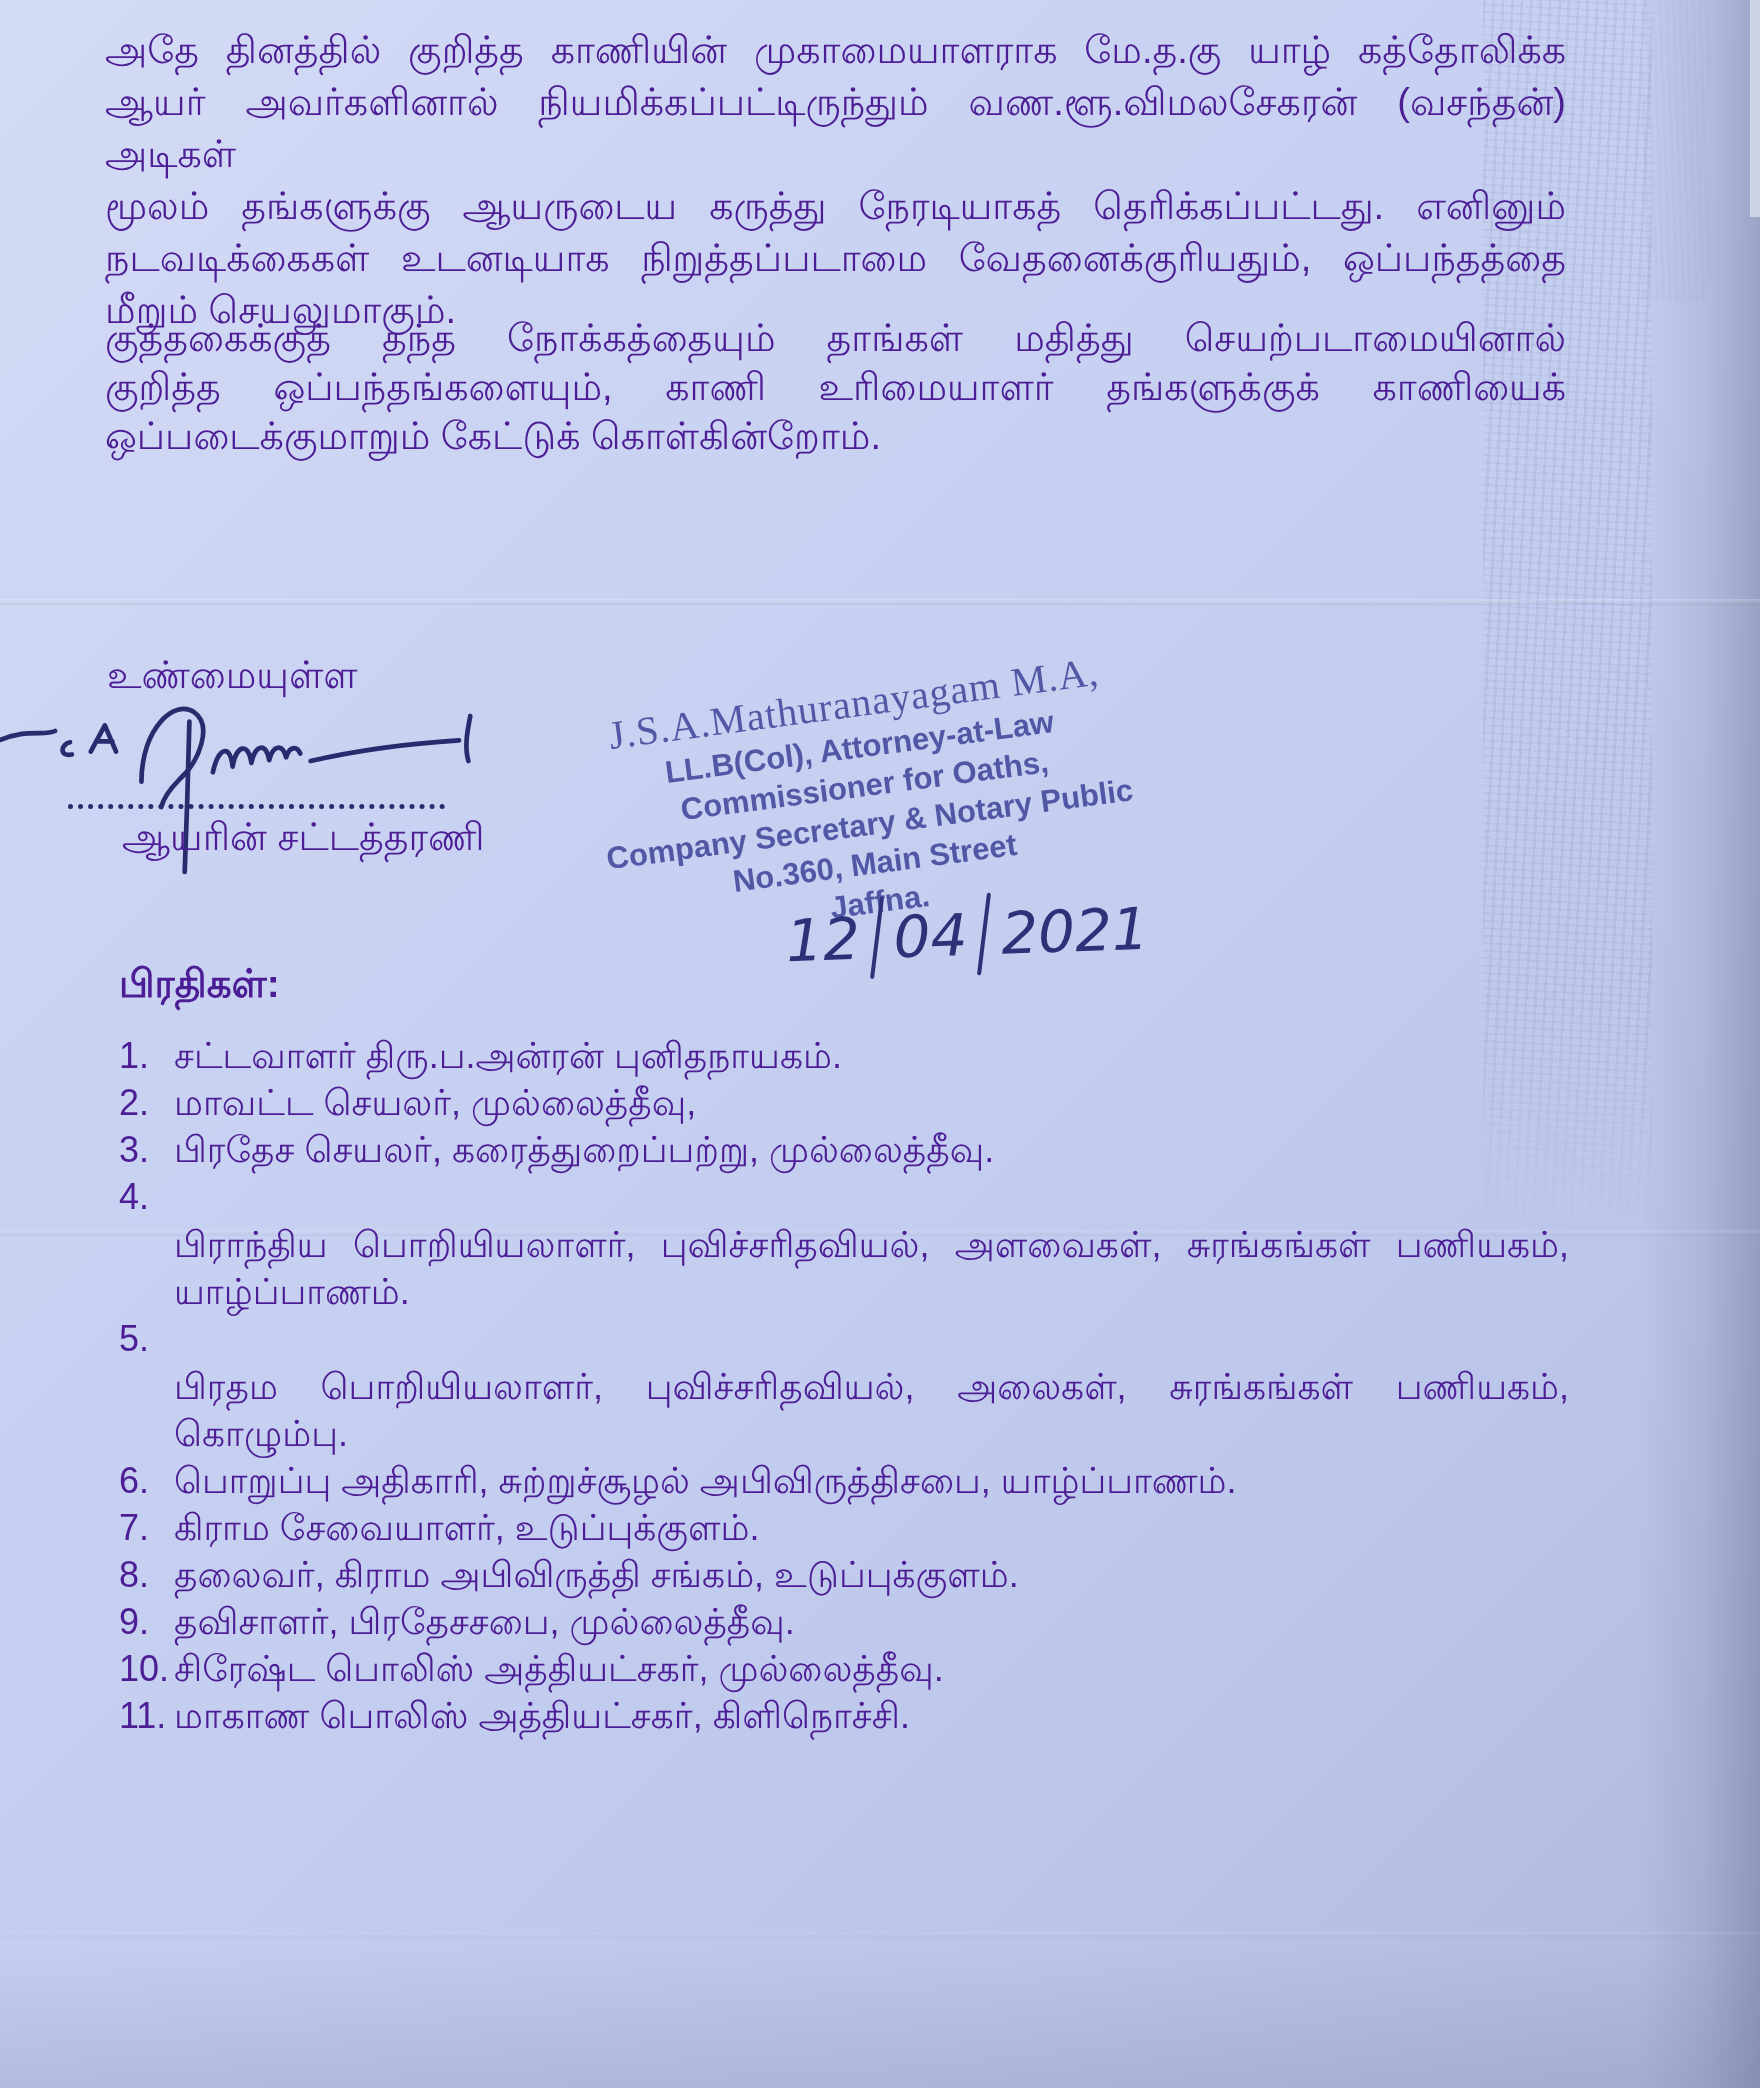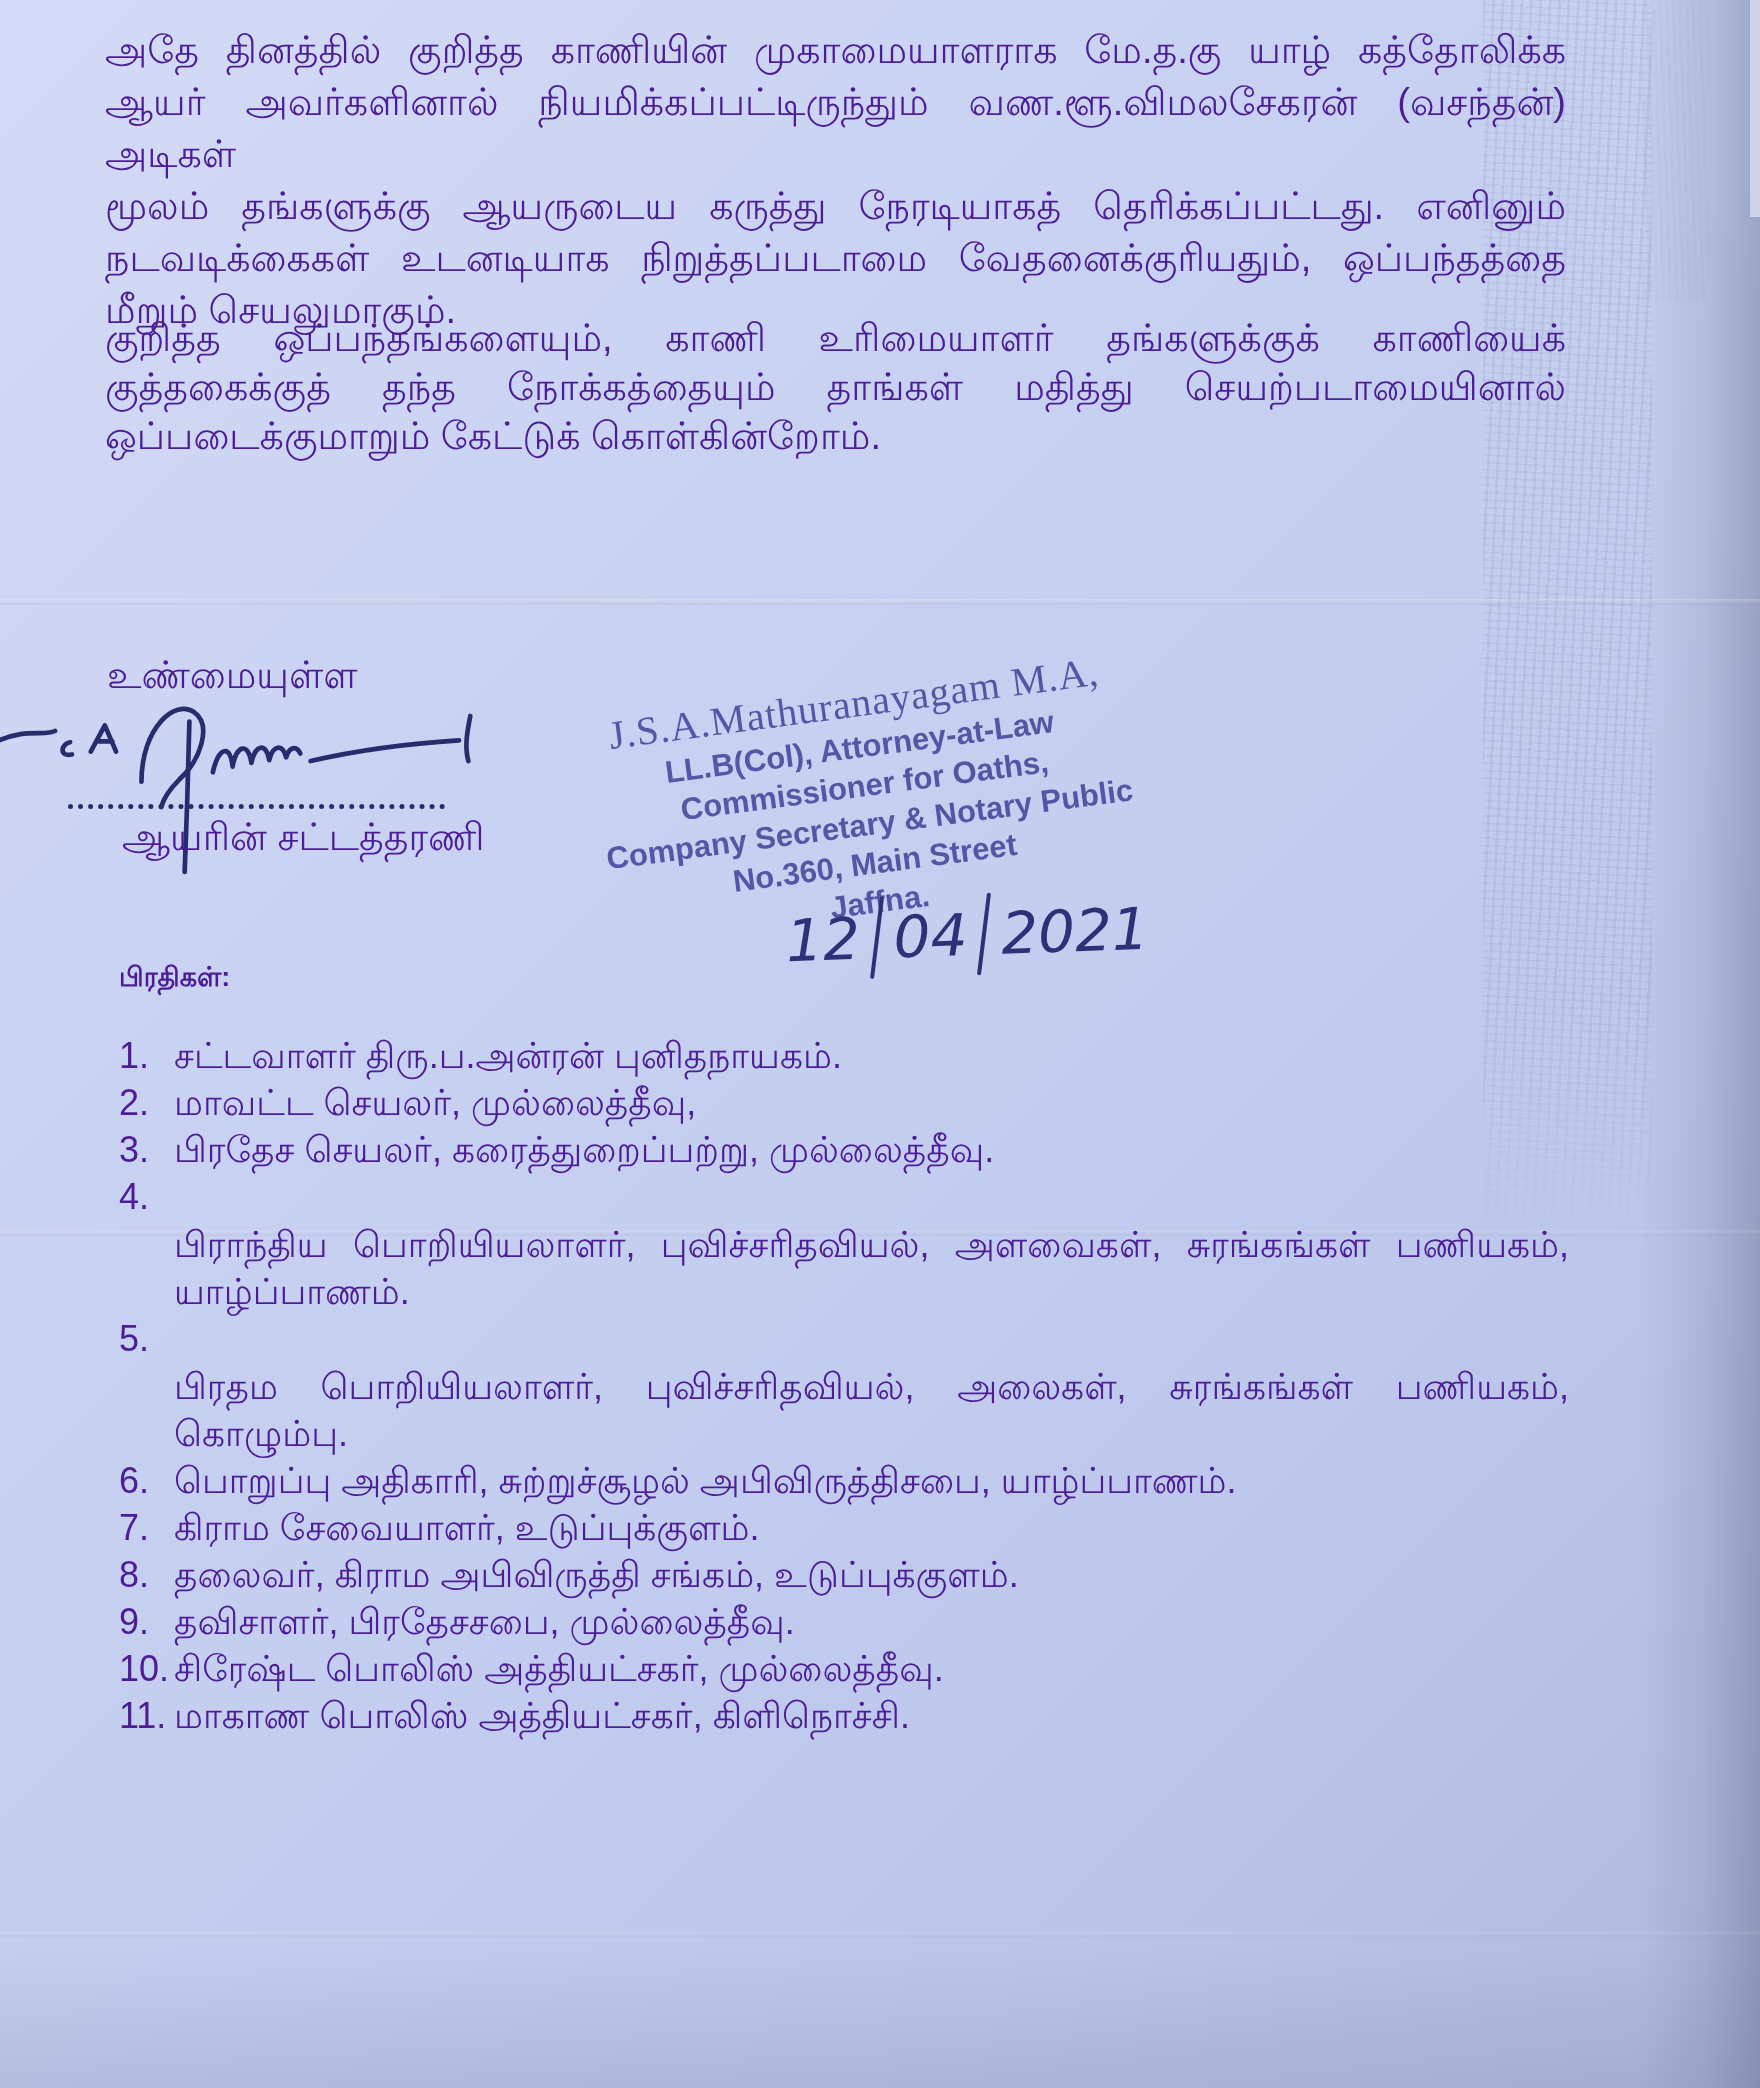--- a/index.html
+++ b/index.html
@@ -41,21 +41,21 @@
   .sig-title{top:812px;left:122px;font-size:38px;line-height:50px;}
   
   .stamp{top:678px;left:523px;width:687px;text-align:center;transform:rotate(-7.5deg);color:rgba(72,77,158,0.92);}
   .stamp-name{font-family:"Liberation Serif",serif;font-size:40px;letter-spacing:0.9px;line-height:49px;}
   .stamp-sub{font-size:31px;line-height:39px;font-weight:600;}
   
   .date{top:893px;left:786px;display:flex;align-items:center;gap:15px;transform:rotate(-2deg);
     color:#2c3178;font-size:58px;font-style:italic;font-family:"DejaVu Sans",sans-serif;}
   .date .slash{width:3.8px;height:83px;background:#2c3178;transform:rotate(9deg);border-radius:2.8px;}
   
-  .copies-h{top:962px;left:119px;font-size:27px;font-weight:bold;}
+  .copies-h{top:962px;left:119px;font-size:39px;font-weight:bold;}
   .copies{top:1032px;left:119px;width:1450px;font-size:36px;line-height:47px;}
   .row{display:flex;}
   .num{width:55px;flex:0 0 55px;}
   .itxt{flex:1;}
   .jline{text-align:justify;text-align-last:justify;margin-top:48px;}
 </style>
 </head>
 <body>
 
 <div class="shade-right"></div>
@@ -69,22 +69,22 @@
 
 <div class="block para1 ink">
   <div class="pline">அதே தினத்தில் குறித்த காணியின் முகாமையாளராக மே.த.கு யாழ் கத்தோலிக்க</div>
   <div class="pline">ஆயர் அவர்களினால் நியமிக்கப்பட்டிருந்தும் வண.ளூ.விமலசேகரன் (வசந்தன்) அடிகள்</div>
   <div class="pline">மூலம் தங்களுக்கு ஆயருடைய கருத்து நேரடியாகத் தெரிக்கப்பட்டது. எனினும்</div>
   <div class="pline">நடவடிக்கைகள் உடனடியாக நிறுத்தப்படாமை வேதனைக்குரியதும், ஒப்பந்தத்தை</div>
   <div class="pline last">மீறும் செயலுமாகும்.</div>
 </div>
 
 <div class="block para2 ink">
+  <div class="pline">குத்தகைக்குத் தந்த நோக்கத்தையும் தாங்கள் மதித்து செயற்படாமையினால்</div>
   <div class="pline">குறித்த ஒப்பந்தங்களையும், காணி உரிமையாளர் தங்களுக்குக் காணியைக்</div>
-  <div class="pline">குத்தகைக்குத் தந்த நோக்கத்தையும் தாங்கள் மதித்து செயற்படாமையினால்</div>
   <div class="pline last">ஒப்படைக்குமாறும் கேட்டுக் கொள்கின்றோம்.</div>
 </div>
 
 <div class="block closing ink">உண்மையுள்ள</div>
 
 <svg class="block sig-svg" viewBox="0 0 580 215" fill="none" stroke="#272c6e" stroke-width="5" stroke-linecap="round" stroke-linejoin="round">
   <path d="M-6,62 C28,46 46,56 58,50"></path>
   <path d="M74,62 c-10,2 -12,16 2,13"></path>
   <path d="M96,72 l15,-28 l12,28 m-21,-11 h17"></path>
   <path d="M150,104 C150,46 186,16 206,30 C226,44 212,82 190,102 C181,111 174,120 171,131"></path>

